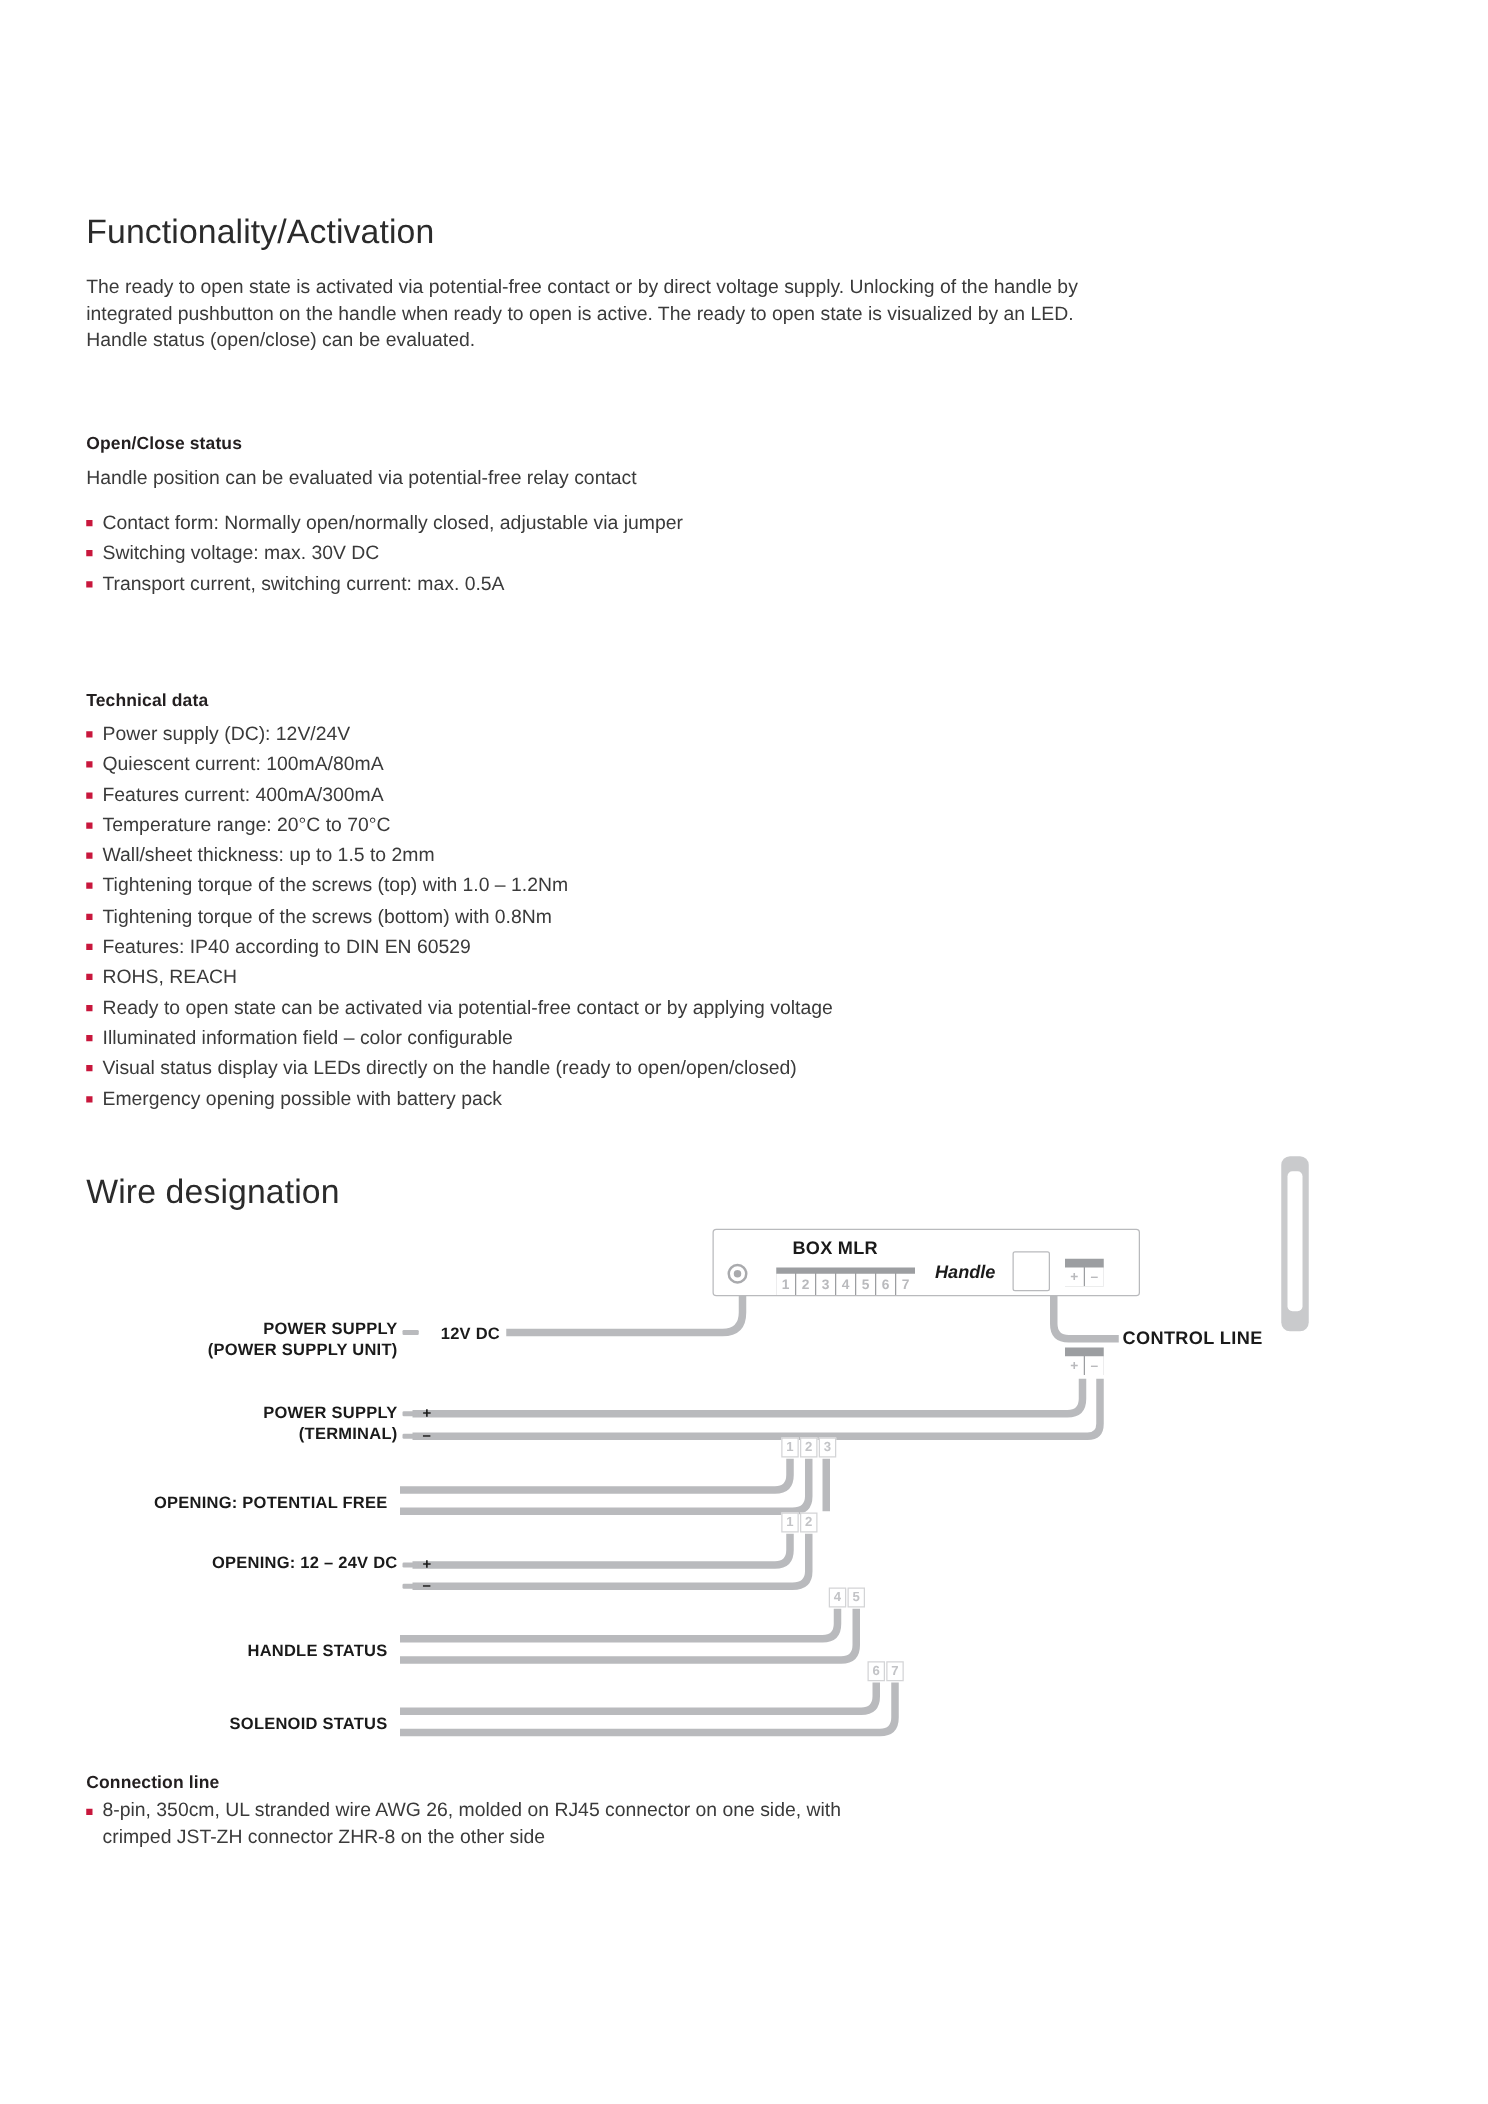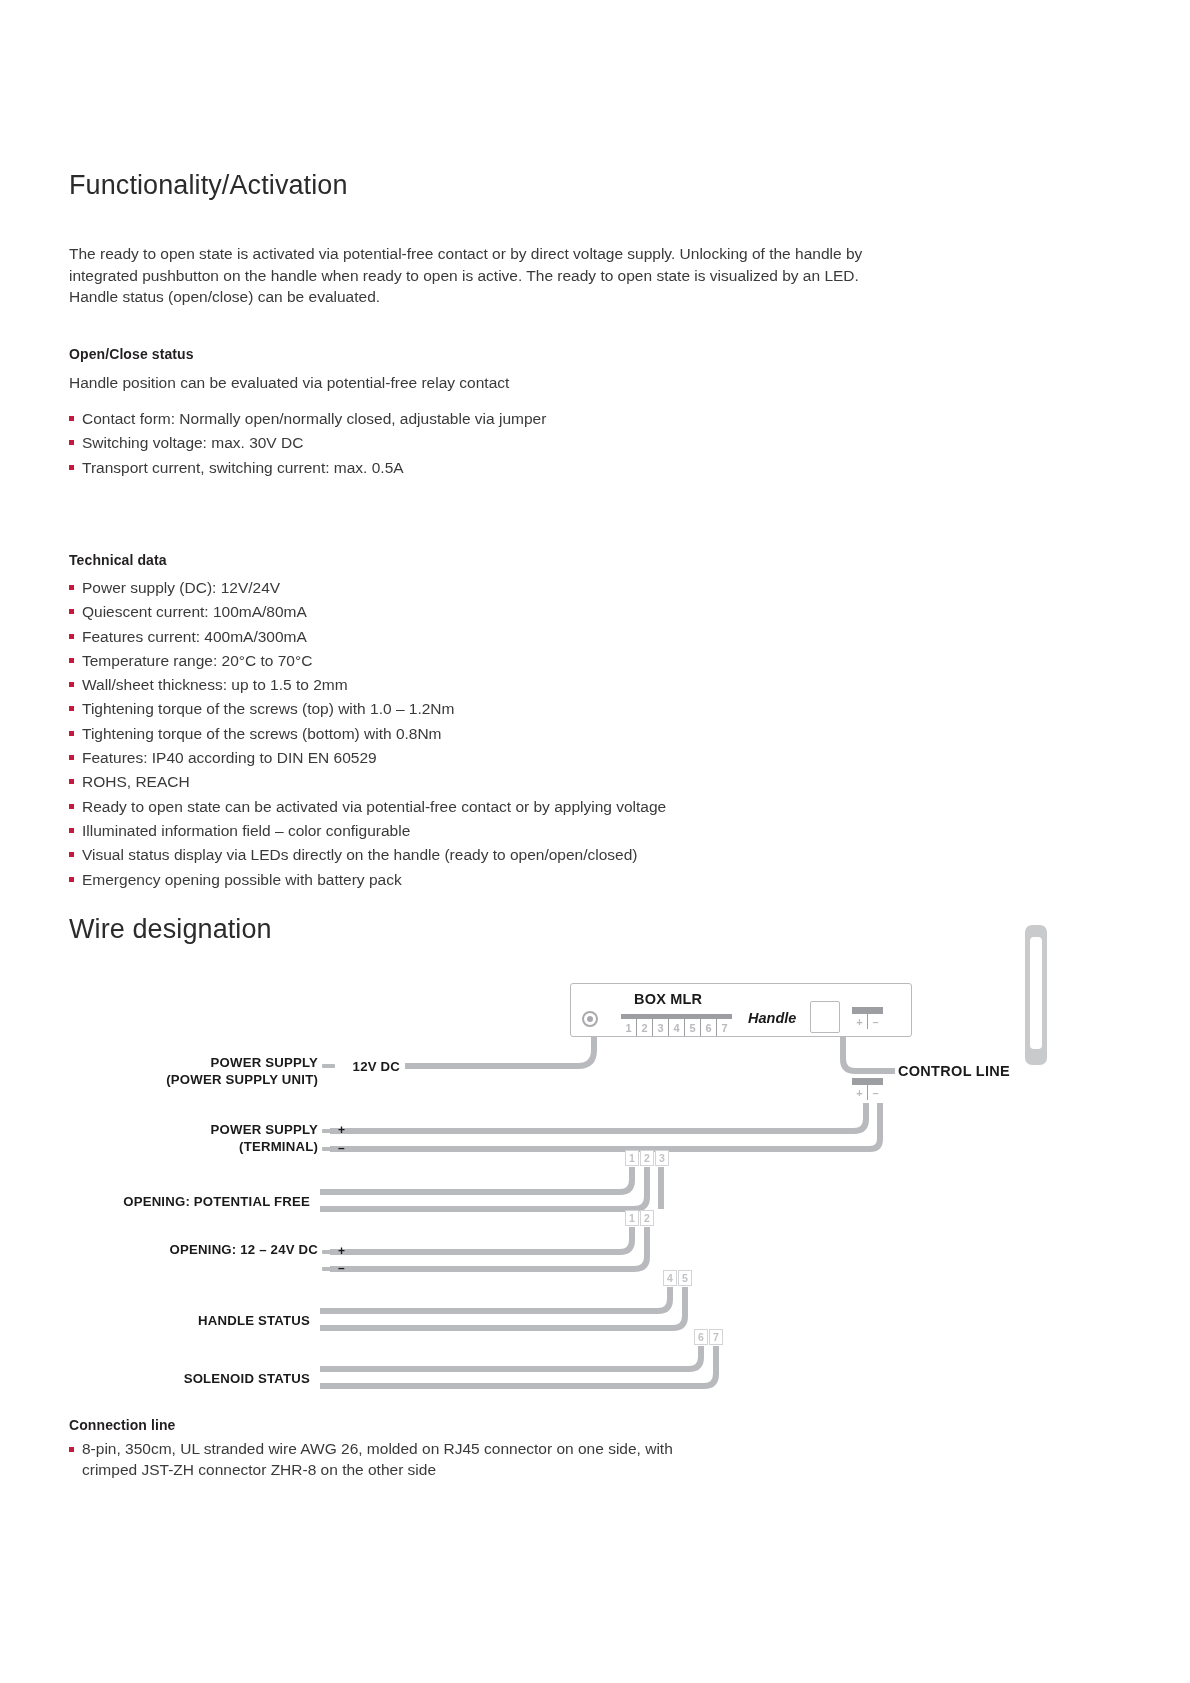--- a/index.html
+++ b/index.html
@@ -44,21 +44,20 @@
   }
 
   
   .para {
     position: absolute;
     left: 69px;
     width: 945px;
     font-size: 15.5px;
     line-height: 21.5px;
     color: #3a3a3a;
-    margin-top: 24px;
   }
   .para-line { display: block; white-space: nowrap; }
 
   .subpara {
     position: absolute;
     left: 69px;
     font-size: 15.5px;
     line-height: 21px;
     color: #3a3a3a;
     white-space: nowrap;
@@ -282,21 +281,21 @@
     <li>Tightening torque of the screws (top) with 1.0 – 1.2Nm</li>
     <li>Tightening torque of the screws (bottom) with 0.8Nm</li>
     <li>Features: IP40 according to DIN EN 60529</li>
     <li>ROHS, REACH</li>
     <li>Ready to open state can be activated via potential-free contact or by applying voltage</li>
     <li>Illuminated information field – color configurable</li>
     <li>Visual status display via LEDs directly on the handle (ready to open/open/closed)</li>
     <li>Emergency opening possible with battery pack</li>
   </ul>
 
-  <h1 class="h1" style="top:896px;">Wire designation</h1>
+  <h1 class="h1" style="top:920px;">Wire designation</h1>
 
   <div id="wire-diagram">
 
     <svg class="wires" width="1190" height="430">
 
       <path d="M 405,91 L 578,91 Q 594,91 594,75 L 594,60" stroke="#b9babd" stroke-width="6" fill="none" stroke-linecap="butt"></path>
 
       <path d="M 330,156 L 854,156 Q 866,156 866,144 L 866,128" stroke="#b9babd" stroke-width="6" fill="none"></path>
       <path d="M 330,174 L 870,174 Q 880,174 880,164 L 880,128" stroke="#b9babd" stroke-width="6" fill="none"></path>
 

